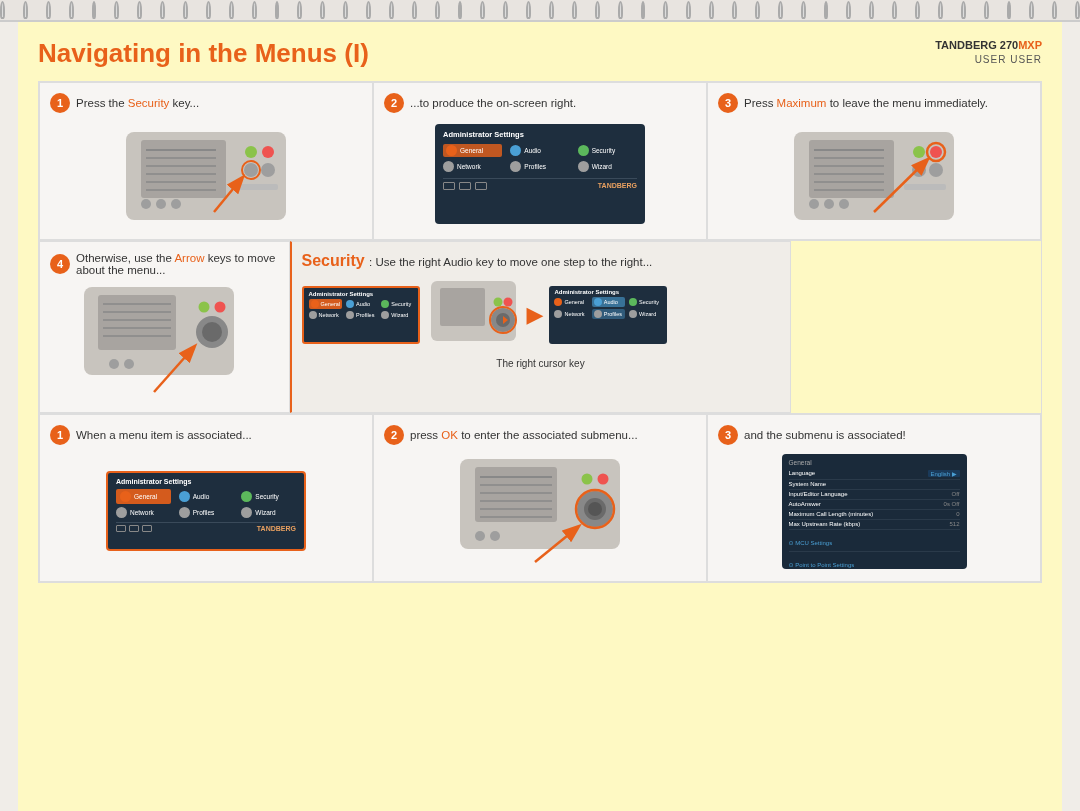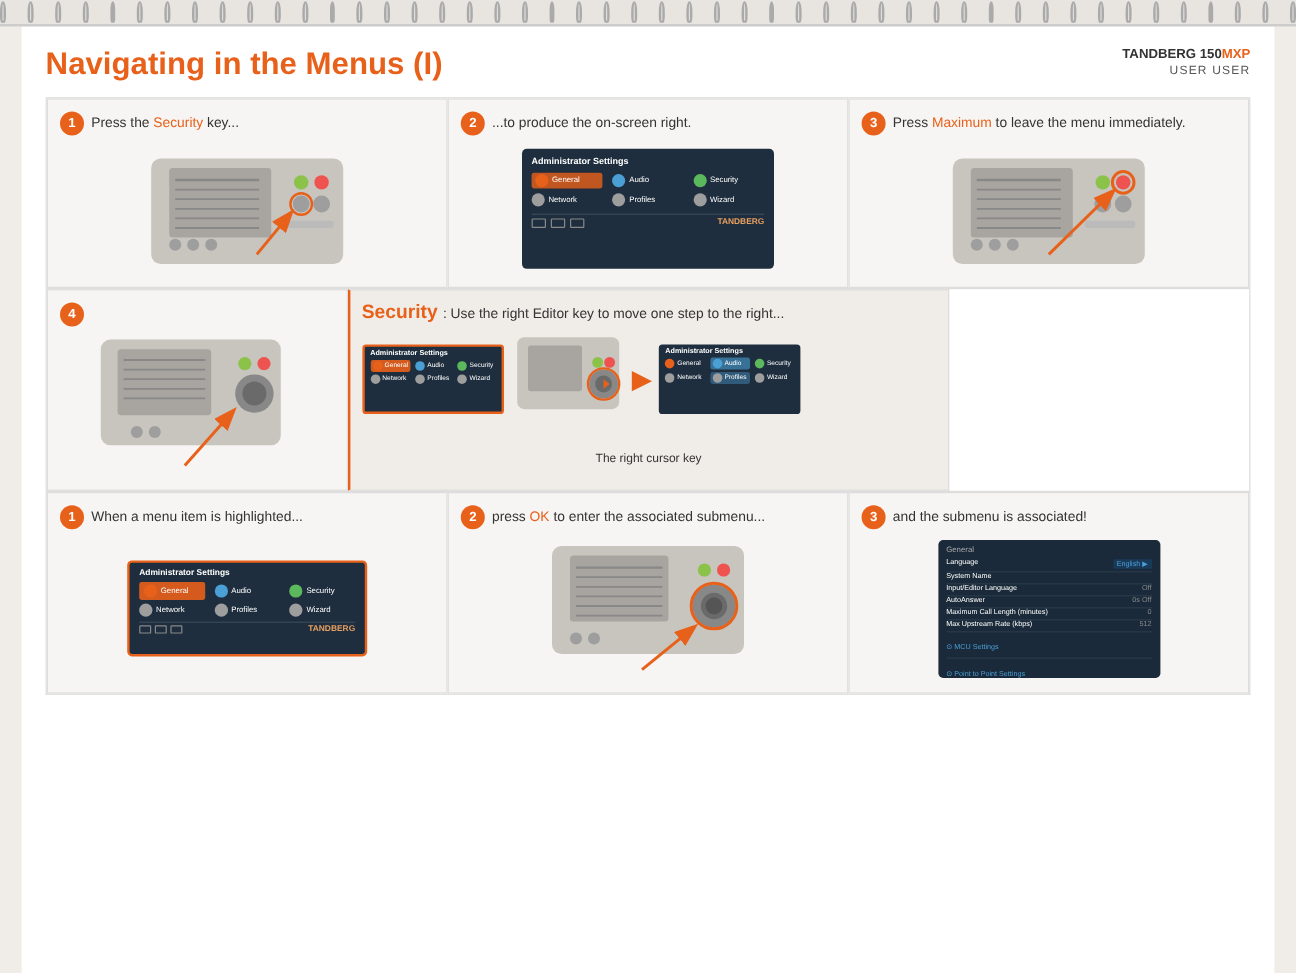--- a/index.html
+++ b/index.html
@@ -27,21 +27,21 @@
     }
     .spiral-ring {
       width: 14px;
       height: 18px;
       border: 2.5px solid #aaa;
       border-radius: 50% 50% 30% 30%;
       background: #ddd;
     }
 
     .main-content {
-      background: #ffffff;
+      background: #fef9c3;
       margin: 0 18px;
       padding: 16px 20px 0 20px;
       min-height: calc(100% - 22px);
     }
 
     
     .header {
       display: flex;
       justify-content: space-between;
       align-items: flex-start;
@@ -202,21 +202,21 @@
   <div class="spiral-ring"></div>
   <div class="spiral-ring"></div>
 </div>
 
 <div class="main-content">
 
   <div class="header">
     <div class="page-title">Navigating in the Menus (I)</div>
     <div class="brand-info">
       <div>
-        <span style="font-weight:bold;font-size:11px;">TANDBERG 150</span><span style="color:#e8611a;font-weight:bold;font-size:11px;">MXP</span>
+        <span style="font-weight:bold;font-size:11px;">TANDBERG 270</span><span style="color:#e8611a;font-weight:bold;font-size:11px;">MXP</span>
       </div>
       <div style="font-size:10px;color:#555;letter-spacing:1px;">USER USER</div>
     </div>
   </div>
 
 
   <div class="grid-3col">
 
     <div class="grid-cell">
       <div class="step-header">
@@ -346,20 +346,23 @@
         </svg>
       </div>
     </div>
   </div>
 
   <div class="row2">
 
     <div class="grid-cell" style="min-height:165px;">
       <div class="step-header">
         <span class="step-number">4</span>
+        <span class="step-text">
+          Otherwise, use the <span class="highlight">Arrow</span> keys to move about the menu...
+        </span>
       </div>
       <div class="cell-image-area" style="height:120px;">
         <svg width="180" height="120">
           <rect x="10" y="5" width="150" height="88" rx="8" fill="#c8c4be"></rect>
           <rect x="24" y="13" width="78" height="55" rx="3" fill="#a8a4a0"></rect>
           <line x1="29" y1="22" x2="97" y2="22" stroke="#888" stroke-width="1.5"></line>
           <line x1="29" y1="30" x2="97" y2="30" stroke="#888" stroke-width="1.5"></line>
           <line x1="29" y1="38" x2="97" y2="38" stroke="#888" stroke-width="1.5"></line>
           <line x1="29" y1="46" x2="97" y2="46" stroke="#888" stroke-width="1.5"></line>
           <line x1="29" y1="54" x2="97" y2="54" stroke="#888" stroke-width="1.5"></line>
@@ -377,21 +380,21 @@
           </defs>
           <circle cx="40" cy="82" r="5" fill="#9e9e9e"></circle>
           <circle cx="55" cy="82" r="5" fill="#9e9e9e"></circle>
         </svg>
       </div>
     </div>
 
     <div class="grid-cell" style="min-height:165px;background:#f0ede8;border-left:2px solid #e8611a;">
       <div style="margin-bottom:8px;">
         <span class="example-label">Security</span>
-        <span class="step-text">: Use the right Editor key to move one step to the right...</span>
+        <span class="step-text">: Use the right Audio key to move one step to the right...</span>
       </div>
       <div style="display:flex;align-items:center;gap:6px;">
 
         <div style="background:#1e2e3e;width:118px;height:58px;border-radius:3px;padding:3px 5px;flex-shrink:0;position:relative;border:2px solid #e8611a;">
           <div style="color:white;font-size:6px;font-weight:bold;margin-bottom:2px;">Administrator Settings</div>
           <div style="display:grid;grid-template-columns:1fr 1fr 1fr;gap:2px 4px;">
             <div style="display:flex;align-items:center;gap:2px;background:rgba(232,97,26,0.9);border-radius:2px;padding:1px 2px;">
               <div style="width:8px;height:8px;background:#e8611a;border-radius:50%;"></div>
               <span style="color:white;font-size:5.5px;">General</span>
             </div>
@@ -459,31 +462,31 @@
               <div style="width:8px;height:8px;background:#9e9e9e;border-radius:50%;"></div>
               <span style="color:white;font-size:5.5px;">Profiles</span>
             </div>
             <div style="display:flex;align-items:center;gap:2px;">
               <div style="width:8px;height:8px;background:#9e9e9e;border-radius:50%;"></div>
               <span style="color:white;font-size:5.5px;">Wizard</span>
             </div>
           </div>
         </div>
       </div>
-      <div class="cursor-key-label" style="margin-top:24px;">The right cursor key</div>
+      <div class="cursor-key-label" style="margin-top:6px;">The right cursor key</div>
     </div>
 
   </div>
 
   <div class="row3">
 
     <div class="grid-cell" style="min-height:165px;">
       <div class="step-header">
         <span class="step-number">1</span>
-        <span class="step-text">When a menu item is highlighted...</span>
+        <span class="step-text">When a menu item is associated...</span>
       </div>
       <div class="cell-image-area" style="height:120px;">
         <div style="background:#1e2e3e;width:200px;height:80px;border-radius:4px;padding:5px 8px;position:relative;border:2px solid #e8611a;">
           <div style="color:white;font-size:7px;margin-bottom:4px;font-weight:bold;">Administrator Settings</div>
           <div style="display:grid;grid-template-columns:1fr 1fr 1fr;gap:3px 8px;">
             <div style="display:flex;align-items:center;gap:3px;background:rgba(232,97,26,0.9);border-radius:2px;padding:2px 4px;">
               <div style="width:11px;height:11px;background:#e8611a;border-radius:50%;"></div>
               <span style="color:white;font-size:6.5px;">General</span>
             </div>
             <div style="display:flex;align-items:center;gap:3px;">

